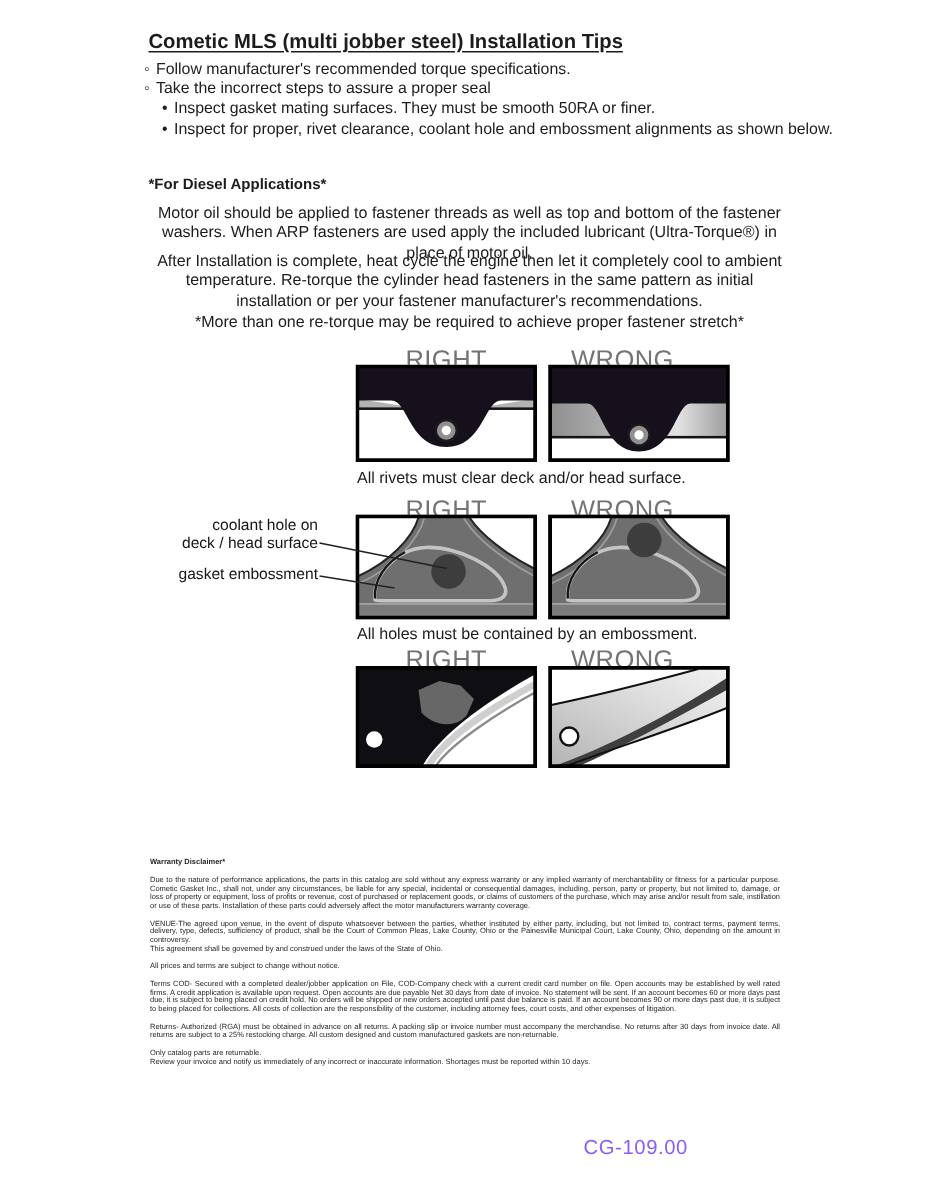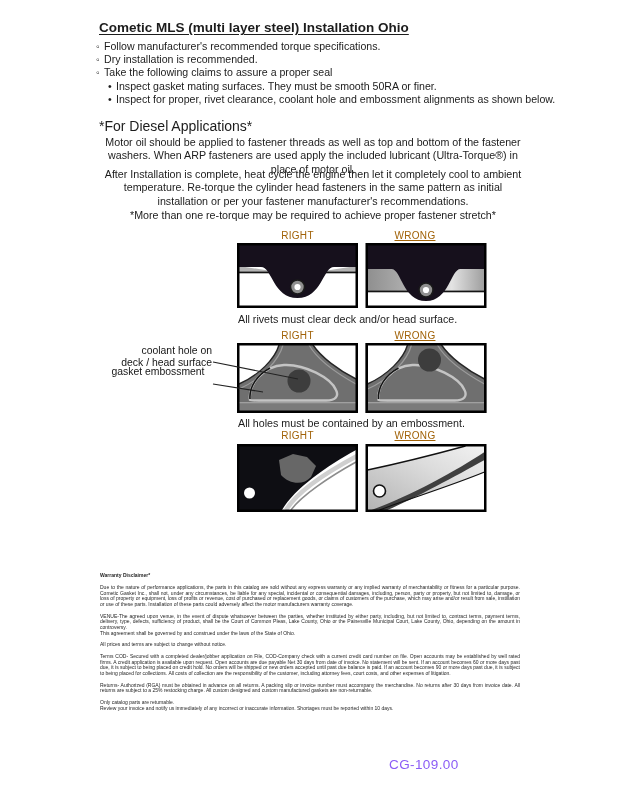--- a/index.html
+++ b/index.html
@@ -9,50 +9,49 @@
   }
   .abs{position:absolute;}
   .title{
     left:99px;top:20px;font-size:13.5px;font-weight:bold;
     text-decoration:underline;text-underline-offset:2px;white-space:nowrap;
   }
   .bullets{left:96px;top:40px;font-size:10.6px;line-height:13.2px;}
   .b-line{white-space:nowrap;}
   .b-line .marker{display:inline-block;width:8px;}
   .b-sub{margin-left:12px;}
-  .sec-head{left:99px;top:118px;font-size:14px;font-weight:normal;white-space:nowrap;}
+  .sec-head{left:99px;top:118px;font-size:10px;font-weight:bold;white-space:nowrap;}
   .para{left:99px;width:428px;font-size:10.7px;line-height:13.4px;text-align:center;}
   .p1{top:136px;} .p2{top:168px;} .p3{top:209px;white-space:nowrap;}
-  .dg-head{top:230px;font-size:10px;text-align:center;color:#a16207;letter-spacing:.3px;}
+  .dg-head{top:230px;font-size:17px;text-align:center;color:#737373;letter-spacing:.3px;}
   .dg-head.r2{top:330px;} .dg-head.r3{top:430px;}
   .col1{left:237px;width:121px;} .col2{left:354px;width:122px;text-decoration:underline;}
   .caption{font-size:10.7px;white-space:nowrap;}
   .cap1{left:238px;top:313px;} .cap2{left:238px;top:417px;}
   .cap3{left:237px;top:516px;line-height:12.3px;white-space:normal;width:250px;}
   .pointer-label{font-size:10.4px;text-align:right;line-height:12px;color:#161616;}
   .lbl-coolant{left:112px;top:345px;width:100px;}
-  .lbl-emboss{left:104px;top:366px;width:108px;white-space:nowrap;text-align:center;}
+  .lbl-emboss{left:104px;top:378px;width:108px;white-space:nowrap;}
   .fineprint{left:100px;top:573px;width:420px;font-size:5px;line-height:5.8px;color:#262626;}
   .fineprint .fp{margin:0 0 5.6px 0;text-align:justify;}
   .fineprint .fp-h{font-weight:bold;margin-bottom:6px;text-align:left;}
   .fineprint .fp-line{text-align:left;}
   .partnum{left:389px;top:757px;font-size:13.5px;letter-spacing:.4px;color:#8b5cf6;}
   svg{display:block;}
 </style>
 </head>
 <body>
 
 <div id="page">
 
-  <div class="abs title">Cometic MLS (multi layer steel) Installation Ohio</div>
+  <div class="abs title">Cometic MLS (multi jobber steel) Installation Tips</div>
 
   <div class="abs bullets">
     <div class="b-line"><span class="marker">◦</span><span>Follow manufacturer's recommended torque specifications.</span></div>
-    <div class="b-line"><span class="marker">◦</span><span>Dry installation is recommended.</span></div>
-    <div class="b-line"><span class="marker">◦</span><span>Take the following claims to assure a proper seal</span></div>
+    <div class="b-line"><span class="marker">◦</span><span>Take the incorrect steps to assure a proper seal</span></div>
     <div class="b-line b-sub"><span class="marker">•</span><span>Inspect gasket mating surfaces.  They must be smooth 50RA or finer.</span></div>
     <div class="b-line b-sub"><span class="marker">•</span><span>Inspect for proper, rivet clearance, coolant hole and embossment alignments as shown below.</span></div>
   </div>
 
   <div class="abs sec-head">*For Diesel Applications*</div>
   <div class="abs para p1">Motor oil should be applied to fastener threads as well as top and bottom of the fastener washers. When ARP fasteners are used apply the included lubricant (Ultra-Torque®) in place of motor oil.</div>
   <div class="abs para p2">After Installation is complete, heat cycle the engine then let it completely cool to ambient temperature. Re-torque the cylinder head fasteners in the same pattern as initial installation or per your fastener manufacturer's recommendations.</div>
   <div class="abs para p3">*More than one re-torque may be required to achieve proper fastener stretch*</div>
 
   <div class="abs dg-head col1">RIGHT</div>

